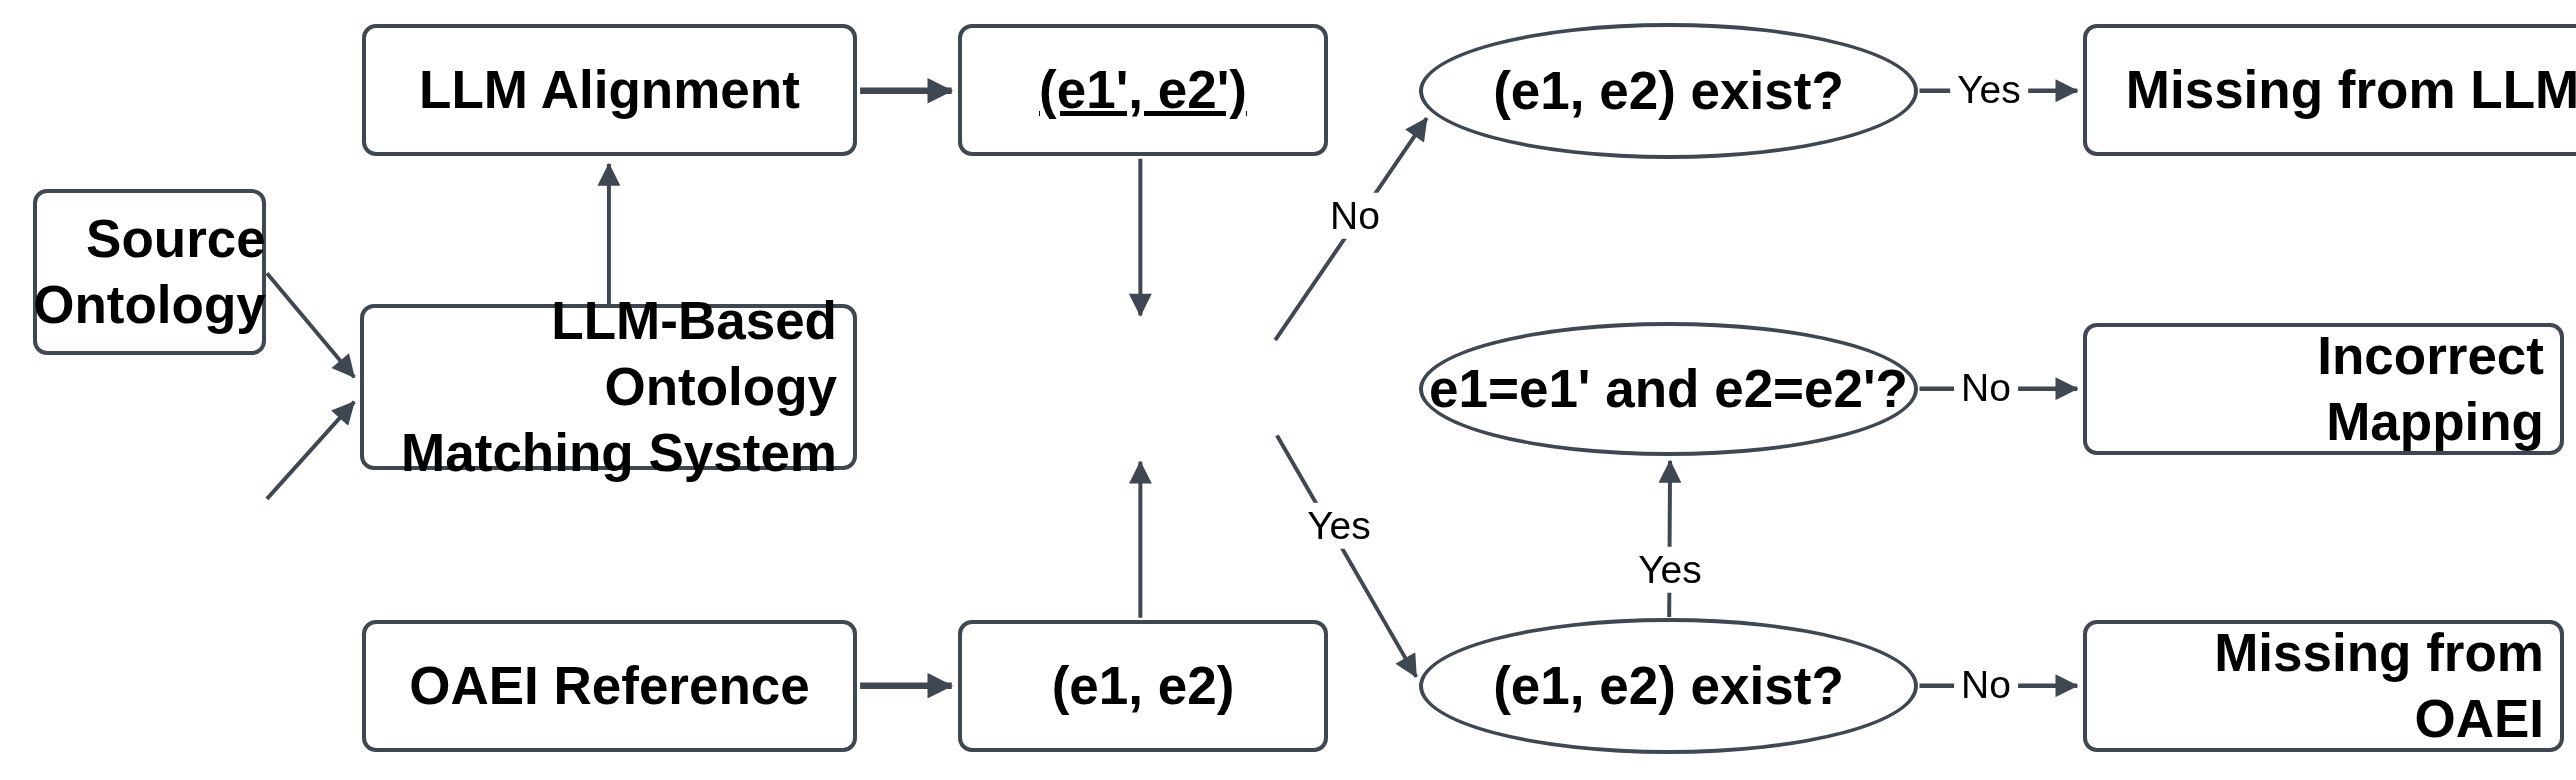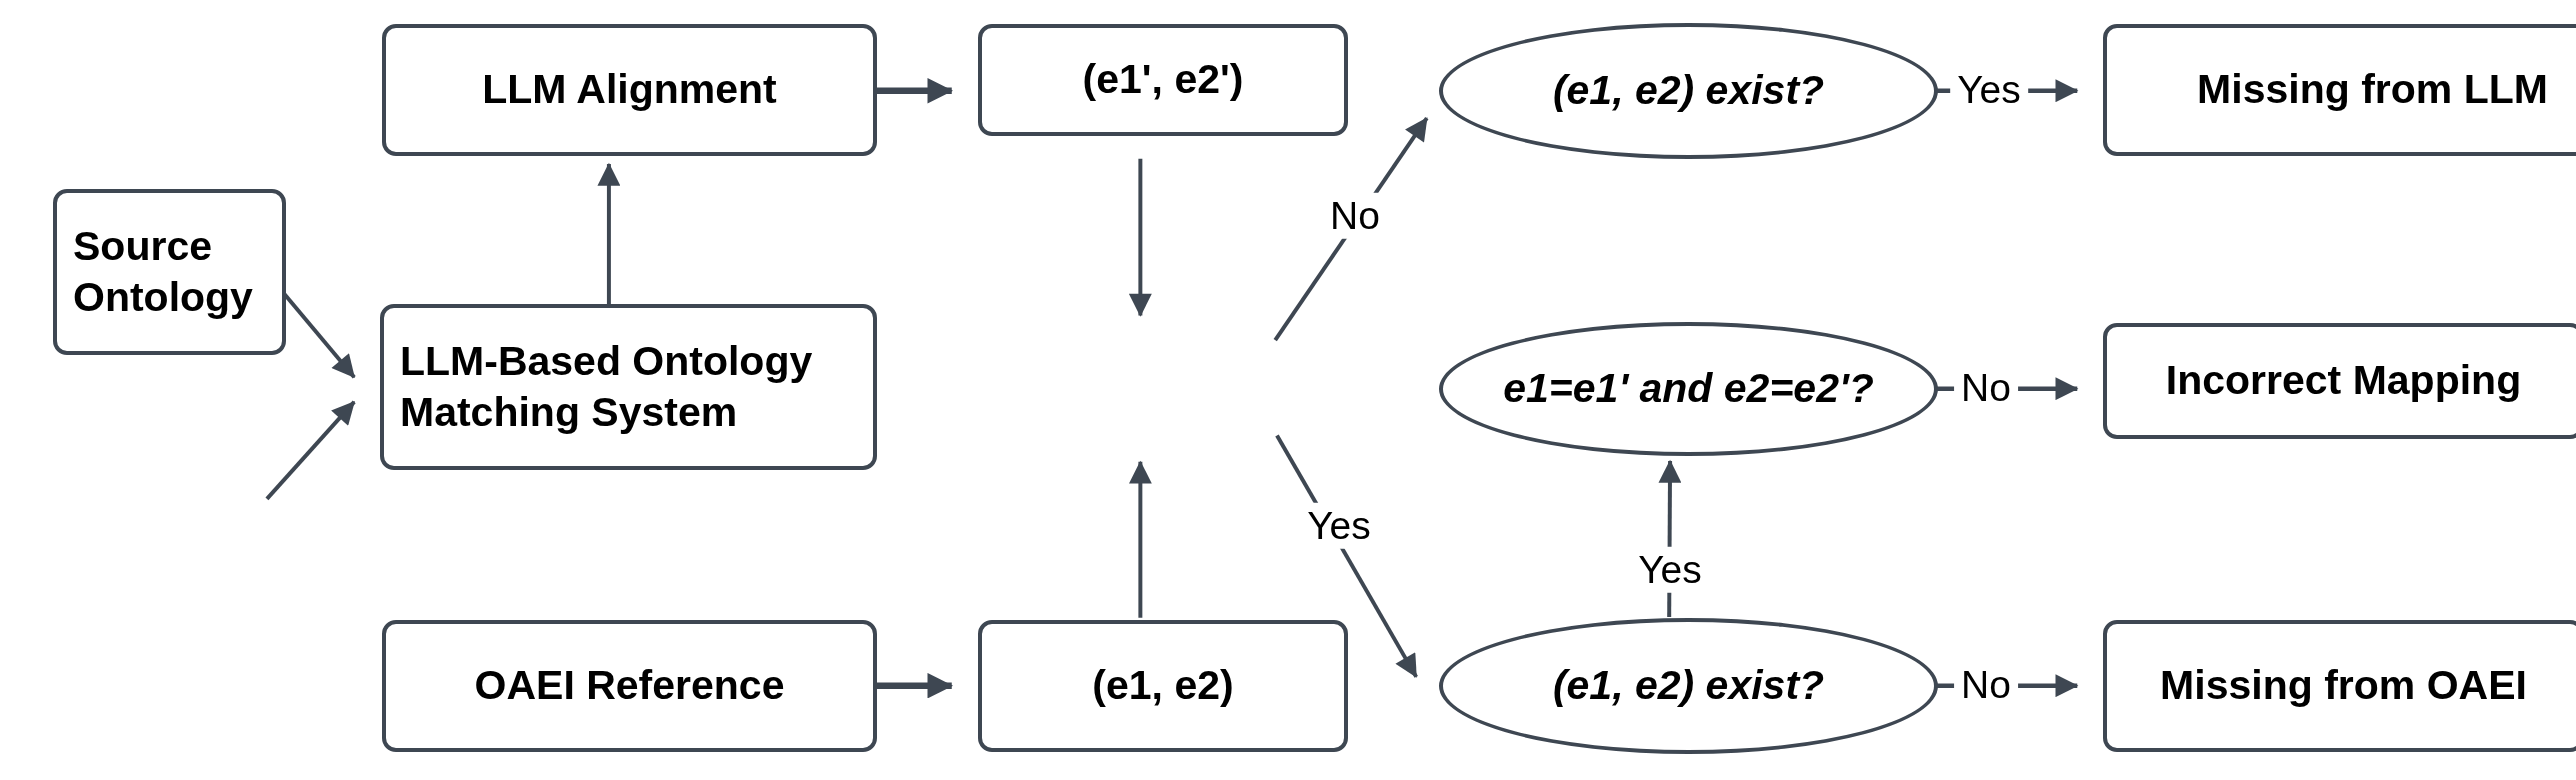--- a/index.html
+++ b/index.html
@@ -22,58 +22,57 @@
     z-index:1;
   }
   .edge{stroke:var(--stroke);fill:none;}
   .edge.thin{stroke-width:4.5px;}
   .edge.mid{stroke-width:5px;}
   .edge.thick{stroke-width:7.5px;}
   marker path{fill:var(--stroke);}
   .node{
     position:absolute;
     display:flex;align-items:center;justify-content:center;
-    text-align:left;
+    text-align:right;
     background:var(--bg);
     border:4.4px solid var(--stroke);
     color:var(--text);
     font-weight:bold;
-    font-size:41px;
+    font-size:53px;
     line-height:1.25;
     z-index:2;
-    margin-left:20px;
   }
   .node.box{border-radius:14px;padding:0 16px;}
-  .node.ellipse{border-radius:50%;white-space:nowrap;border-width:4px;padding:0 8.8px;font-style:italic;}
+  .node.ellipse{border-radius:50%;white-space:nowrap;border-width:4px;padding:0 8.8px;}
   .edge-label{
     position:absolute;
     transform:translate(-50%,-50%);
     background:var(--bg);
     color:var(--text);
     font-weight:normal;
     font-size:39px;
     line-height:1.1;
     padding:1.8px 7px;
     z-index:3;
     white-space:nowrap;
   }
   
   #n-source      {left:33px;  top:189px; width:233px; height:166px;}
   #n-target      {left:33px;  top:423px; width:233px; height:166px;}
   #n-alignment   {left:362px; top:24px;  width:495px; height:132px;}
   #n-matcher     {left:360px; top:304px; width:497px; height:166px;}
   #n-oaei        {left:362px; top:620px; width:495px; height:132px;}
-  #n-pair-llm    {left:958px;top:24px;  width:370px; height:112px;}
+  #n-pair-llm    {left:958px;top:24px;  width:370px; height:132px;text-decoration:underline;}
   #n-pair-oaei   {left:958px;top:620px; width:370px; height:132px;}
   #n-dec-center  {left:956px;top:319px; width:374px; height:138px;}
   #n-dec-top     {left:1419px;top:23px;  width:499px; height:136px;}
   #n-dec-mid     {left:1419px;top:322px; width:499px; height:134px;}
   #n-dec-bottom  {left:1419px;top:618px; width:499px; height:136px;}
   #n-miss-llm    {left:2083px;top:24px;  width:539px; height:132px;}
-  #n-incorrect   {left:2083px;top:323px; width:481px; height:116px;}
+  #n-incorrect   {left:2083px;top:323px; width:481px; height:132px;}
   #n-miss-oaei   {left:2083px;top:620px; width:481px; height:132px;}
   
   #l-no-top     {left:1355px;top:216px;}
   #l-yes-bottom {left:1339px;top:526px;}
   #l-yes-right  {left:1989px;top:90px;}
   #l-no-mid     {left:1986px;top:388px;}
   #l-no-bottom  {left:1986px;top:685px;}
   #l-yes-up     {left:1670px;top:570px;}
 </style>
 </head>

